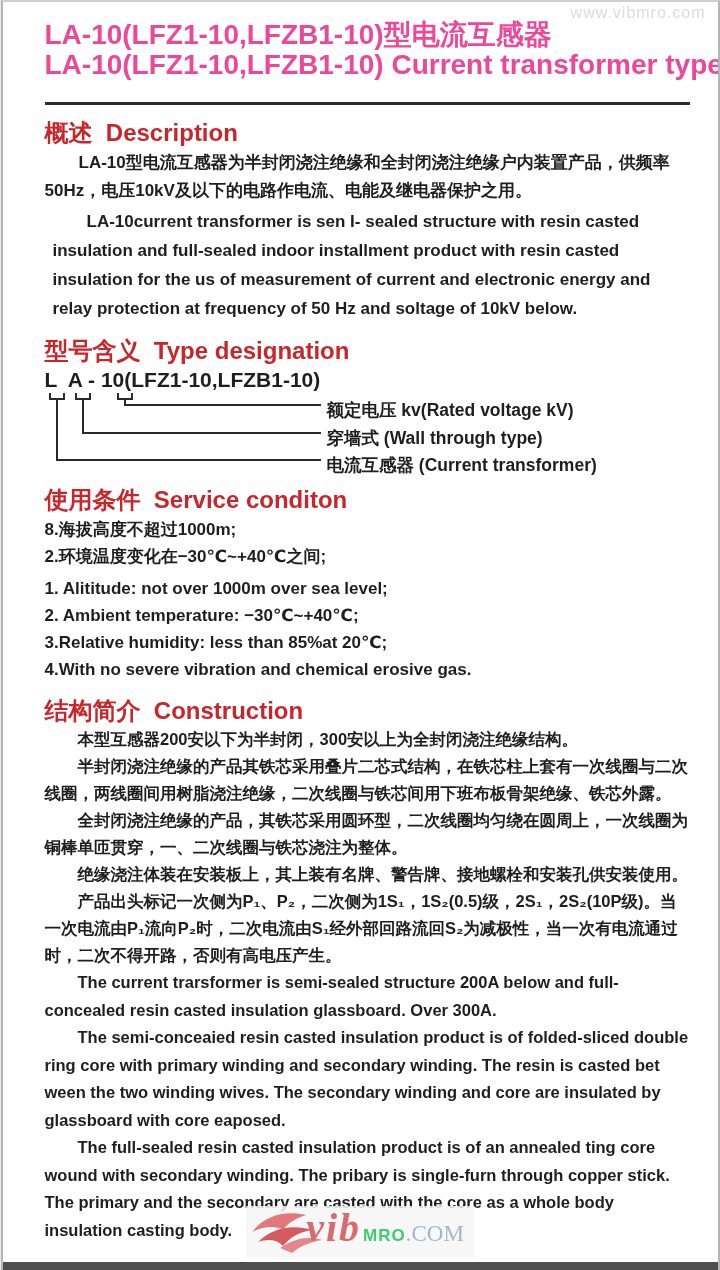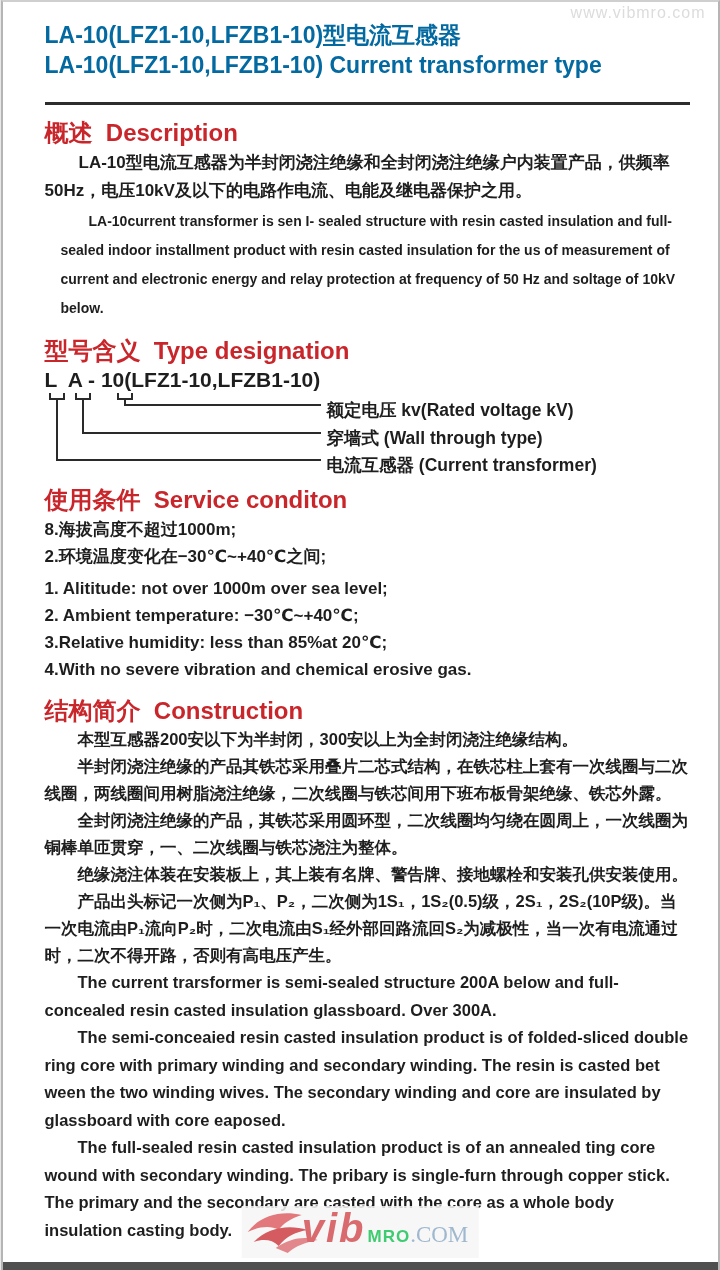--- a/index.html
+++ b/index.html
@@ -16,30 +16,30 @@
     font-family:"Liberation Sans","DejaVu Sans",sans-serif;
     font-weight:700;
     color:#1e1e1e;
   }
   .content{padding:0 28px 0 42px;}
   .wm-top{
     position:absolute;top:2px;right:12px;
     font-size:16px;font-weight:400;color:#dcdcdc;
     letter-spacing:1px;
   }
-  .title{margin-top:18px;color:#0369a1;font-size:23px;line-height:30px;}
+  .title{margin-top:18px;color:#ec4899;font-size:28px;line-height:30px;}
   .title div{white-space:nowrap;}
   .rule{height:3px;background:#2d2d2d;margin-top:22px;}
   h2.sec{
     margin:16px 0 0 0;
     color:#c9262b;font-size:24px;line-height:23px;
     white-space:pre;
   }
   .para-cn{margin:5px 0 0 0;font-size:17px;line-height:27.5px;text-indent:2em;}
-  .para-en{margin:3px 0 0 16px;font-size:14px;line-height:29px;text-indent:2em;}
+  .para-en{margin:3px 0 0 8px;font-size:17px;line-height:29px;text-indent:2em;}
   
   .formula{margin:5px 0 0 0;font-size:21px;line-height:25px;white-space:pre;}
   .diagram{position:relative;height:80px;}
   .diagram svg{position:absolute;left:0;top:0;}
   .dlabel{position:absolute;left:282px;font-size:17.5px;line-height:18px;white-space:nowrap;}
   .dlabel.l1{top:9px;}
   .dlabel.l2{top:37px;text-align:right;}
   .dlabel.l3{top:64px;}
   
   .cond{margin:5px 0 0 0;font-size:17px;line-height:27px;}
@@ -49,21 +49,21 @@
   .constr-en{margin:0;font-size:16.5px;line-height:27.5px;text-indent:2em;}
   
   .logo{
     position:absolute;left:50%;bottom:12px;transform:translateX(-50%);
     display:flex;align-items:baseline;
     background:rgba(246,246,246,0.85);
     padding:2px 10px 4px 4px;
   }
   .logo .leaf{align-self:center;margin-right:-18px;}
   .logo .vib{
-    font-family:Liberation Sans, sans-serif;
+    font-family:Liberation Serif, serif;
     font-style:italic;font-weight:700;
     color:#d96a6e;font-size:40px;line-height:40px;letter-spacing:2px;
   }
   .logo .mro{color:#3ecb71;font-size:17px;letter-spacing:1px;margin-left:2px;}
   .logo .com{color:#9fb8d0;font-size:23px;font-weight:400;font-family:"Liberation Serif","DejaVu Serif",serif;}
   .bottombar{position:absolute;left:0;bottom:0;width:100%;height:8px;background:#4f4f4f;}
 </style>
 </head>
 <body>
 

